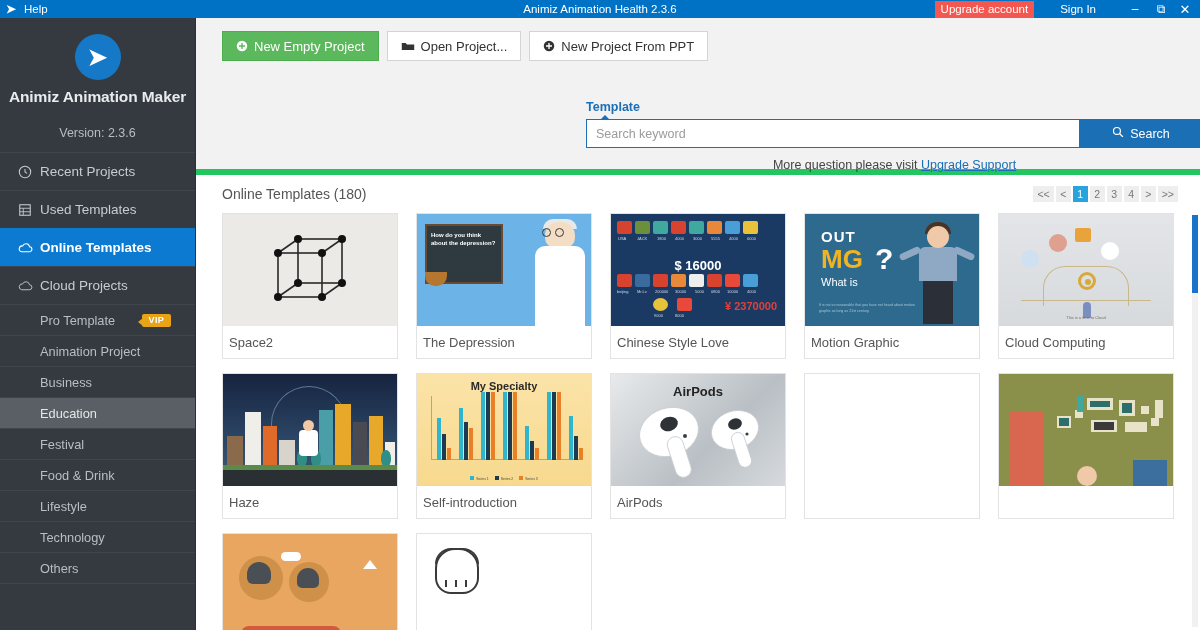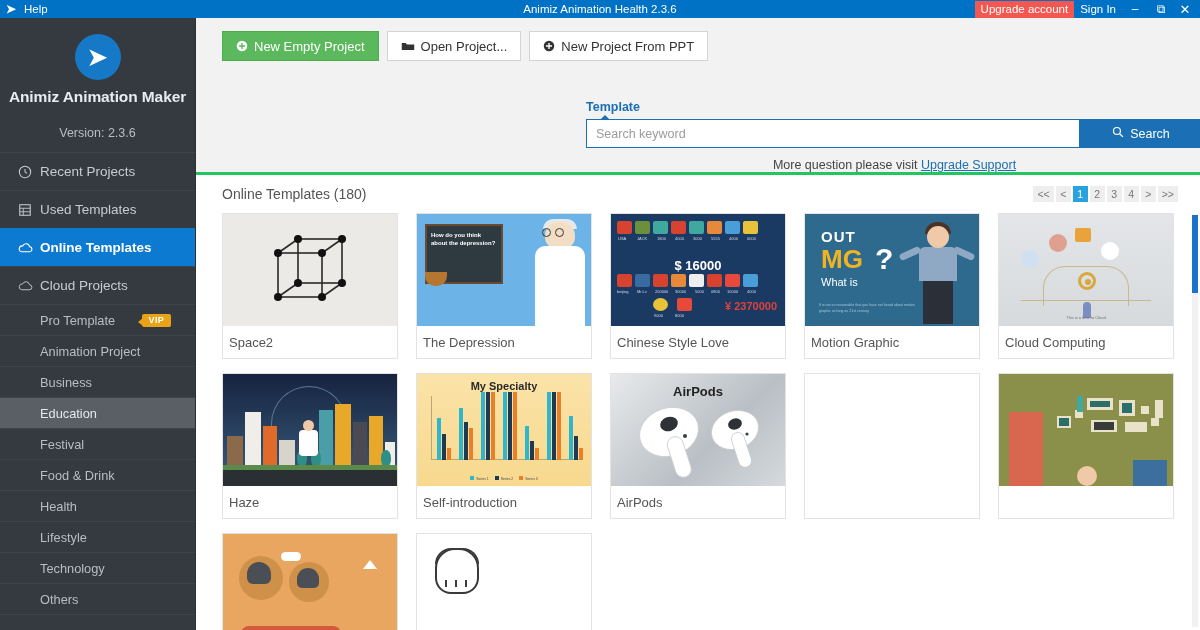--- a/index.html
+++ b/index.html
@@ -30,21 +30,21 @@
   }
   #titlebar .tb-right {
     margin-left: auto; display: flex; align-items: center;
     height: 18px; z-index: 3;
   }
   .tb-upgrade {
     background: #f4574f; color: #ffffff;
     font-size: 11.5px; padding: 1px 6px 2px 6px;
     line-height: 14px;
   }
-  .tb-signin { font-size: 11.5px; color: #ffffff; padding: 0 6px; text-align: right; }
+  .tb-signin { font-size: 11.5px; color: #ffffff; padding: 0 26px; text-align: right; }
   .tb-btn {
     width: 26px; height: 18px;
     display: flex; align-items: center; justify-content: center;
     font-size: 12px; color: #ffffff;
   }
   .tb-btn.close { font-size: 13px; padding-right: 4px; }
 
   
   #sidebar {
     position: absolute; top: 18px; left: 0;
@@ -108,21 +108,21 @@
   }
 
   
   #main {
     position: absolute; top: 18px; left: 196px;
     width: 1004px; height: 612px;
     background: #ffffff;
   }
   #topzone {
     height: 157px; background: #f2f2f2;
-    border-bottom: 3px solid #22c55e;
+    border-bottom: 6px solid #22c55e;
     position: relative;
   }
   #actionbar {
     padding: 13px 0 0 26px; display: flex; gap: 0;
   }
   .act-btn {
     height: 30px; display: flex; align-items: center;
     padding: 0 13px; font-size: 13px;
     background: #ffffff; border: 1px solid #d4d4d4;
     color: #333333; margin-right: 8px;
@@ -407,23 +407,20 @@
       <span>Business</span>
     </div>
     <div class="sub-item selected">
       <span>Education</span>
     </div>
     <div class="sub-item">
       <span>Festival</span>
     </div>
     <div class="sub-item">
       <span>Food &amp; Drink</span>
-    </div>
-    <div class="sub-item">
-      <span>Health</span>
     </div>
     <div class="sub-item">
       <span>Lifestyle</span>
     </div>
     <div class="sub-item">
       <span>Technology</span>
     </div>
     <div class="sub-item">
       <span>Others</span>
     </div>

